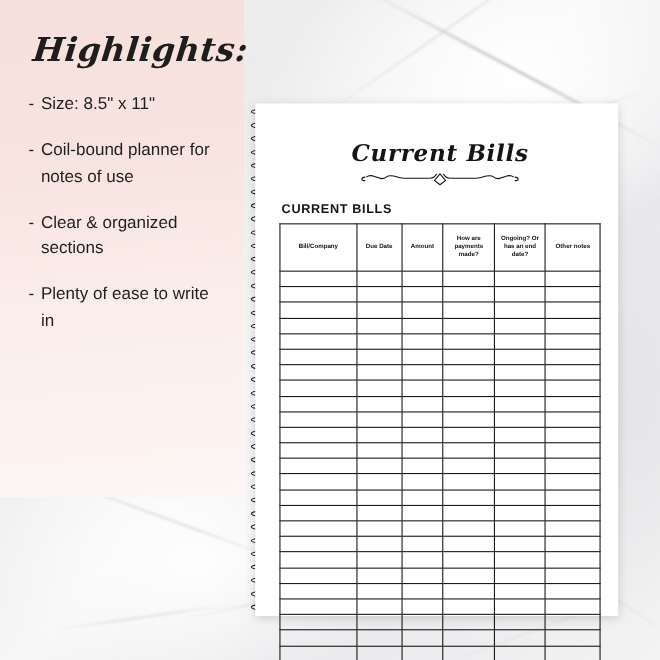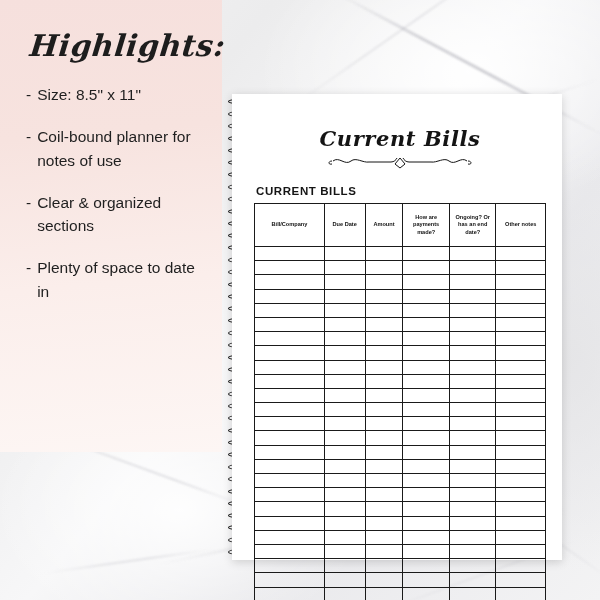--- a/index.html
+++ b/index.html
@@ -194,21 +194,21 @@
         <div class="hl-item">
           <span class="hl-dash">-</span>
           <span>Coil-bound planner for notes of use</span>
         </div>
         <div class="hl-item">
           <span class="hl-dash">-</span>
           <span>Clear &amp; organized sections</span>
         </div>
         <div class="hl-item">
           <span class="hl-dash">-</span>
-          <span>Plenty of space to date in</span>
+          <span>Plenty of ease to write in</span>
         </div>
       </div>
   </div>
 
   <div id="coil">
       <div class="coil-ring"></div>
       <div class="coil-ring"></div>
       <div class="coil-ring"></div>
       <div class="coil-ring"></div>
       <div class="coil-ring"></div>

